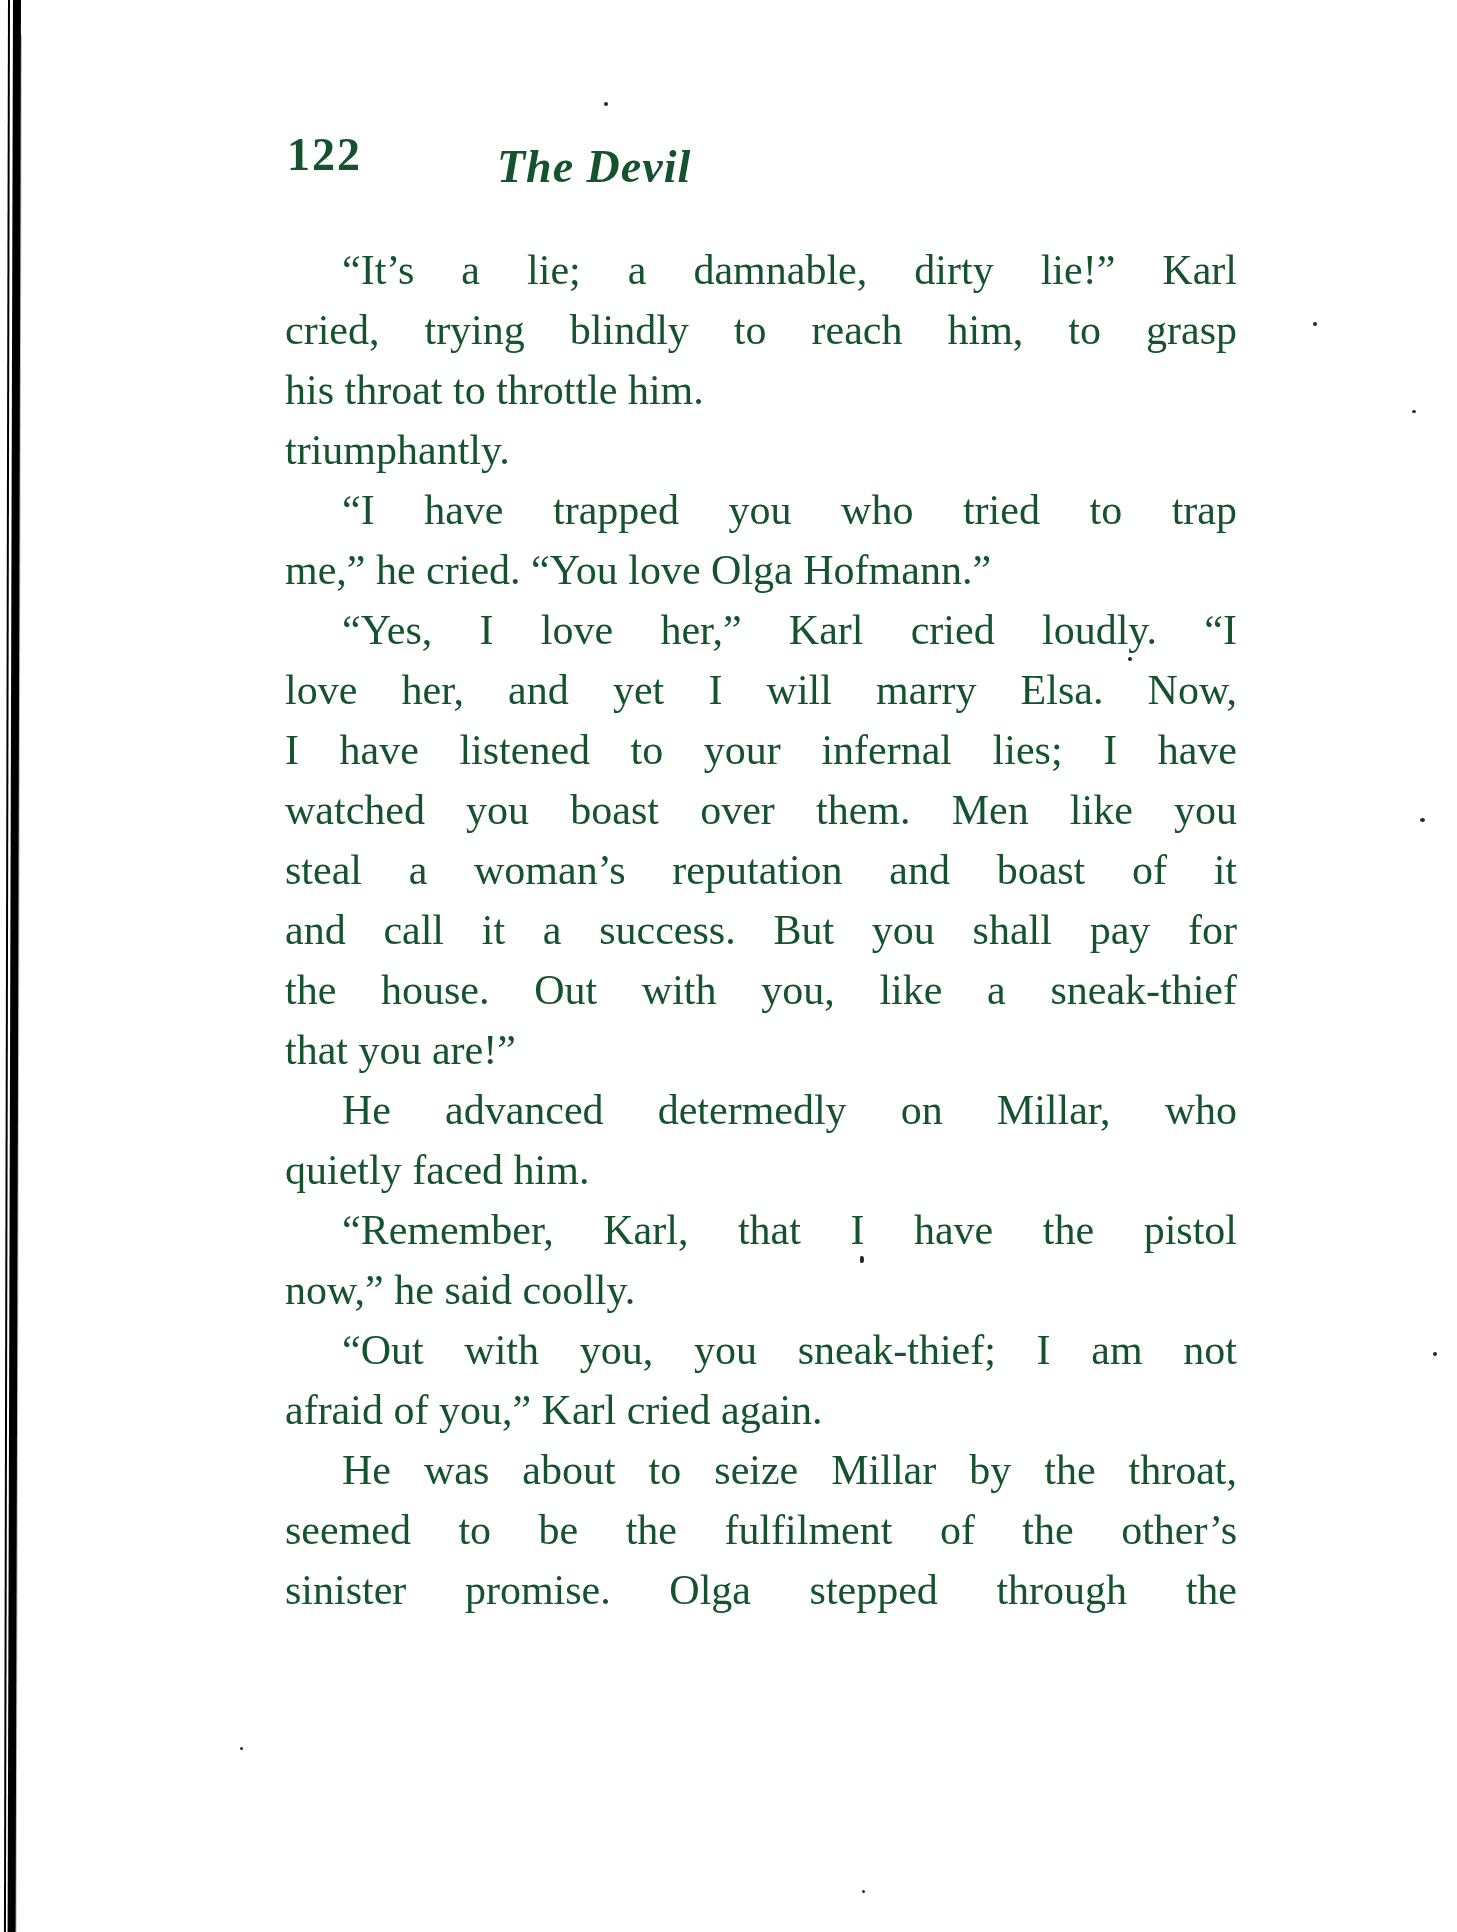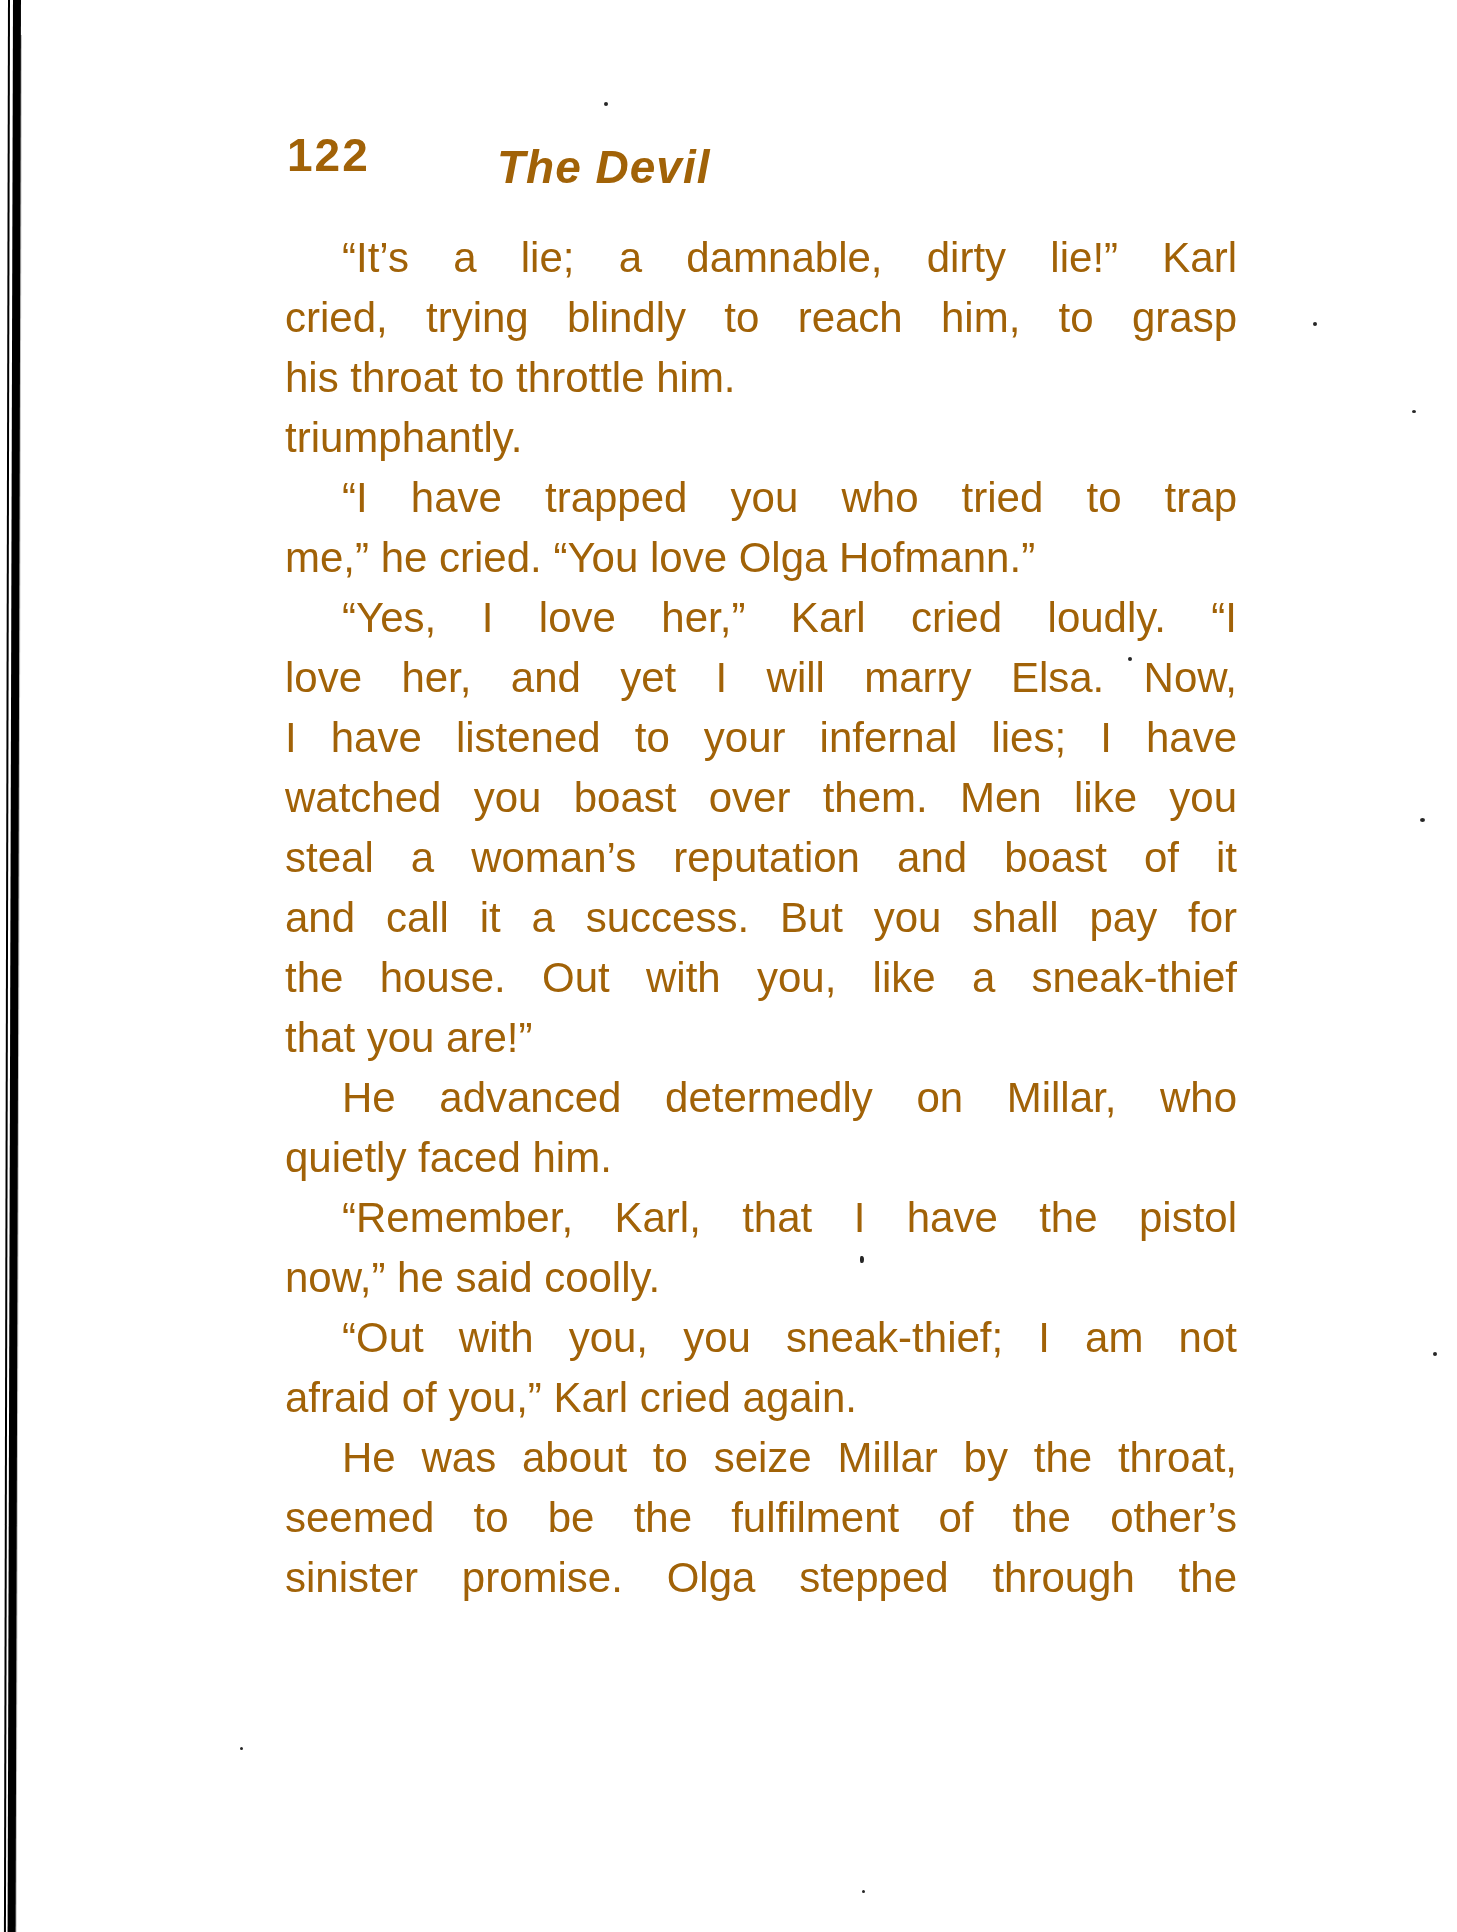--- a/index.html
+++ b/index.html
@@ -6,22 +6,22 @@
     margin: 0;
     padding: 0;
     background: #ffffff;
   }
   .page {
     position: relative;
     width: 1457px;
     height: 1932px;
     background: #ffffff;
     overflow: hidden;
-    font-family: Liberation Sans, sans-serif;
-    color: #a16207;
+    font-family: Liberation Serif, serif;
+    color: #14532d;
   }
   
   .binding-thin {
     position: absolute;
     left: 8px; top: -6px;
     width: 2px; height: 1950px;
     background: #000;
     transform: rotate(0.12deg);
     transform-origin: top left;
   }
@@ -49,21 +49,21 @@
   .running-title {
     position: absolute;
     left: 212px; top: 12px;
     font-size: 46px;
     font-style: italic;
     font-weight: bold;
     letter-spacing: 1px;
   }
   .body-text {
     position: absolute;
-    left: 285px; top: 228px;
+    left: 285px; top: 240px;
     width: 952px;
   }
   .line {
     height: 60px;
     line-height: 60px;
     font-size: 42px;
     white-space: normal;
     overflow: visible;
   }
   .line.just {

